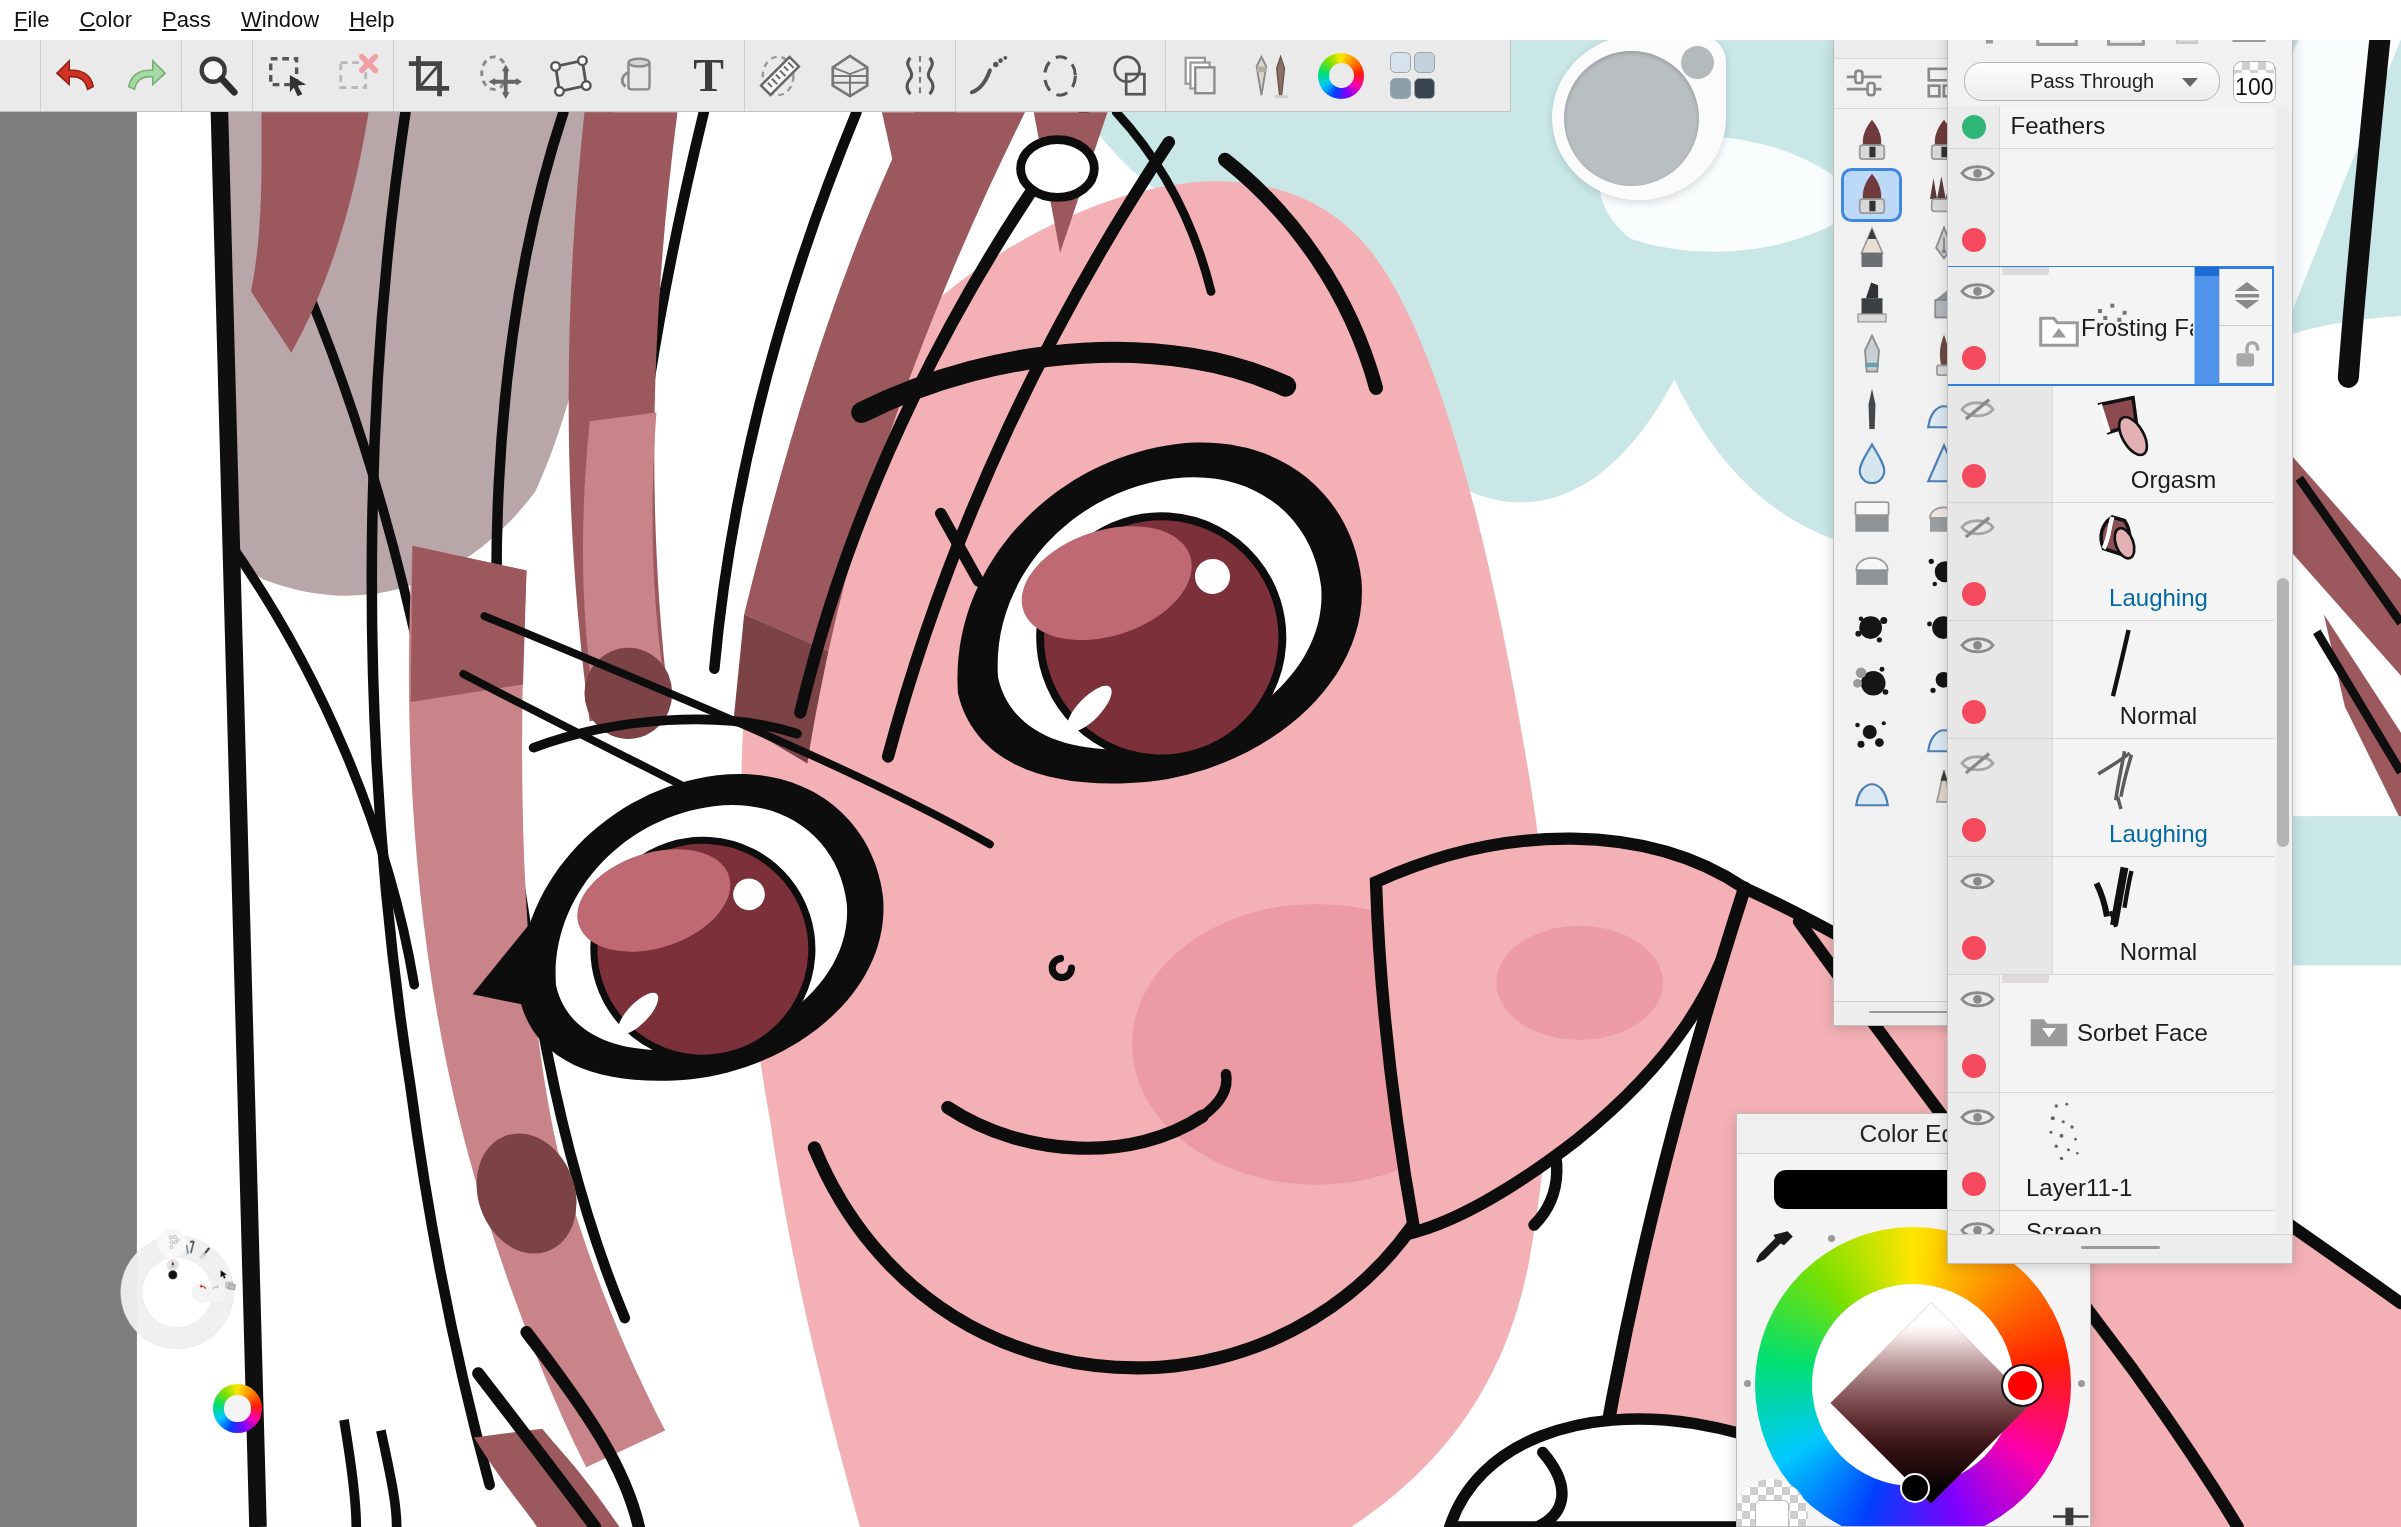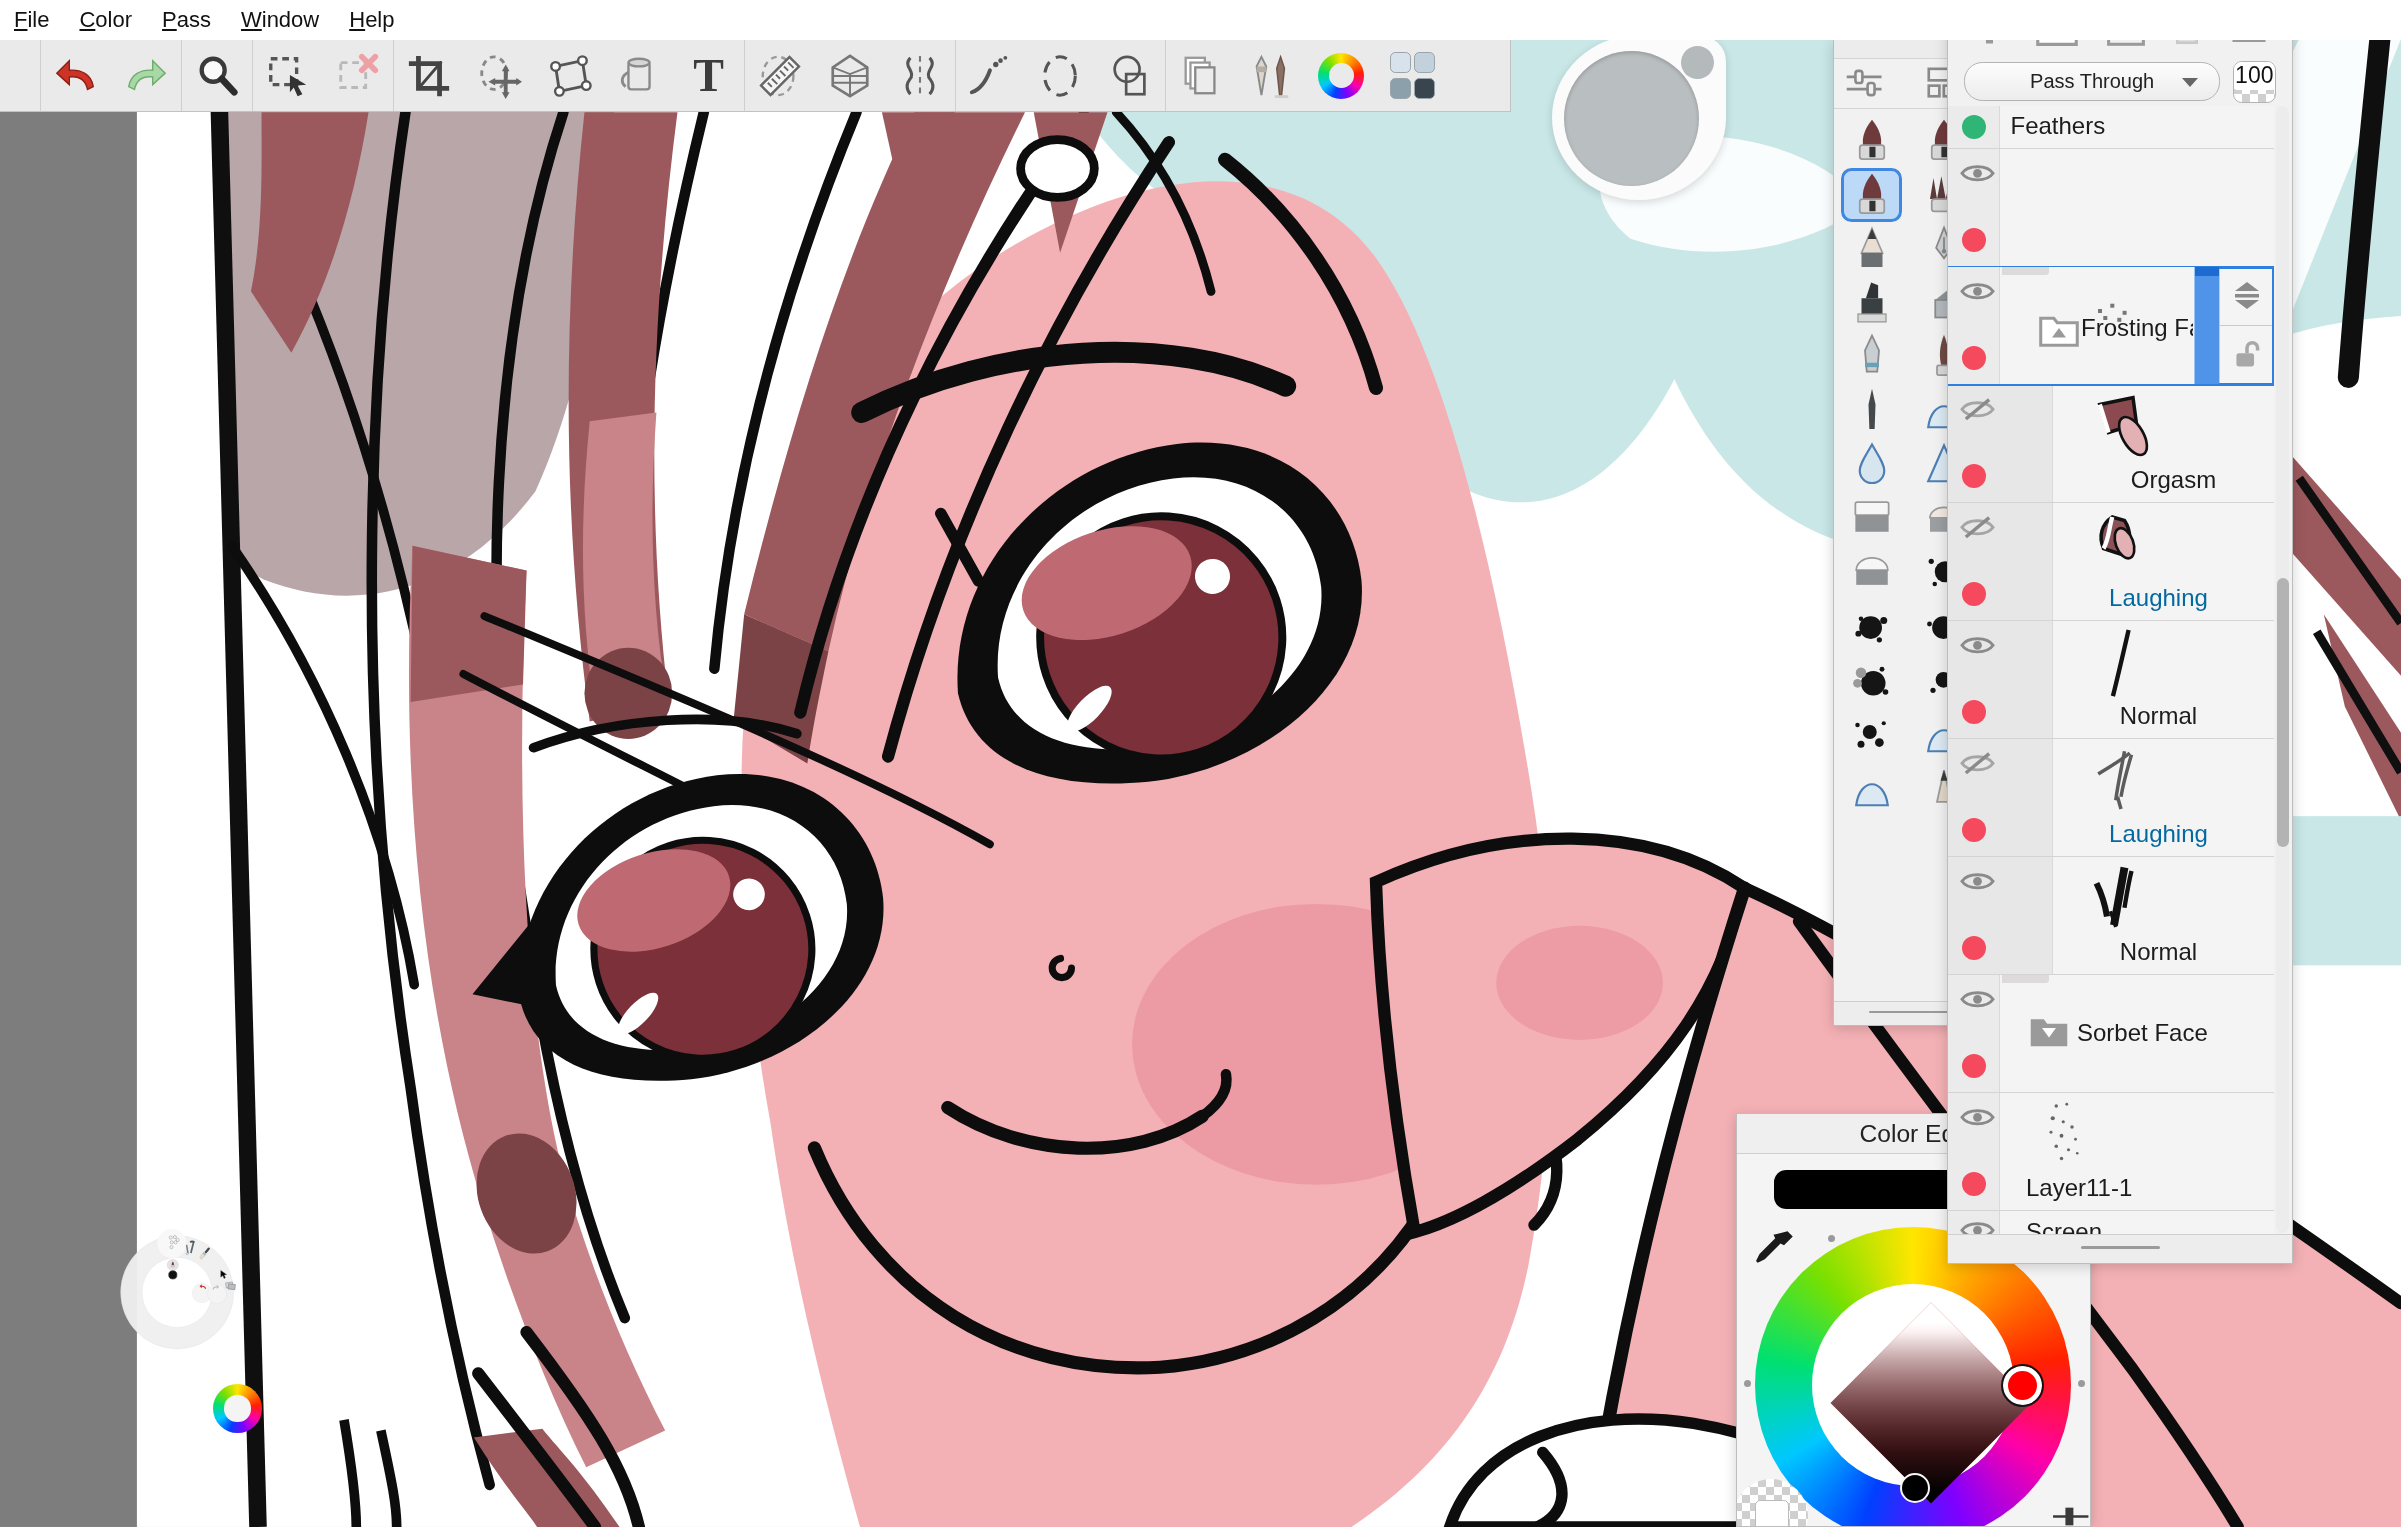--- a/index.html
+++ b/index.html
@@ -37,21 +37,21 @@
   
   #layerspanel{left:1947px;top:0;width:346px;height:1264px;z-index:35;overflow:hidden;}
   .lheadicons{height:56px;display:flex;align-items:center;justify-content:space-between;padding:0 23px;}
   .lcontrols{height:49px;display:flex;align-items:center;gap:12.3px;padding:0 16px;}
   .blendsel{width:258px;height:37px;border:0.9px solid #b3b3b3;border-radius:18.4px;
             background:linear-gradient(#fdfdfd,#ececec);display:flex;align-items:center;justify-content:center;
             font-size:20px;color:#222;position:relative;}
   .blendsel .arr{position:absolute;right:21px;top:15px;width:0;height:0;border-left:8px solid transparent;
                  border-right:8px solid transparent;border-top:9.7px solid #666;}
   .checker{background:repeating-conic-gradient(#cfcfcf 0% 25%, #ffffff 0% 50%) 0 0/16px 16px;}
-  .opbox{width:42px;height:40px;border:0.9px solid #b3b3b3;border-radius:8.8px;display:flex;align-items:flex-start;
+  .opbox{width:42px;height:40px;border:0.9px solid #b3b3b3;border-radius:8.8px;display:flex;align-items:flex-end;
          justify-content:center;overflow:hidden;}
   .opbox span{background:#ffffff;border-radius:4.4px;padding:0.9px 2.6px;font-size:23px;color:#111;}
   #layerlist{position:absolute;top:105px;left:0;right:17.6px;bottom:28px;overflow:hidden;}
   .lrow{position:relative;border-bottom:0.9px solid #d4d4d4;background:#f4f4f4;display:flex;height:117px;}
   .lcol{width:51px;background:#ebebeb;border-right:0.9px solid #d9d9d9;position:relative;flex:none;}
   .lcol.wide{width:104px;background:#e7e7e7;}
   .lmain{flex:1;position:relative;background:#f4f4f4;}
   .eye{position:absolute;left:12.3px;top:12.3px;}
   .dot{position:absolute;left:14px;bottom:14px;width:24px;height:24px;border-radius:50%;}
   .dot.red{background:#f5495d;}

